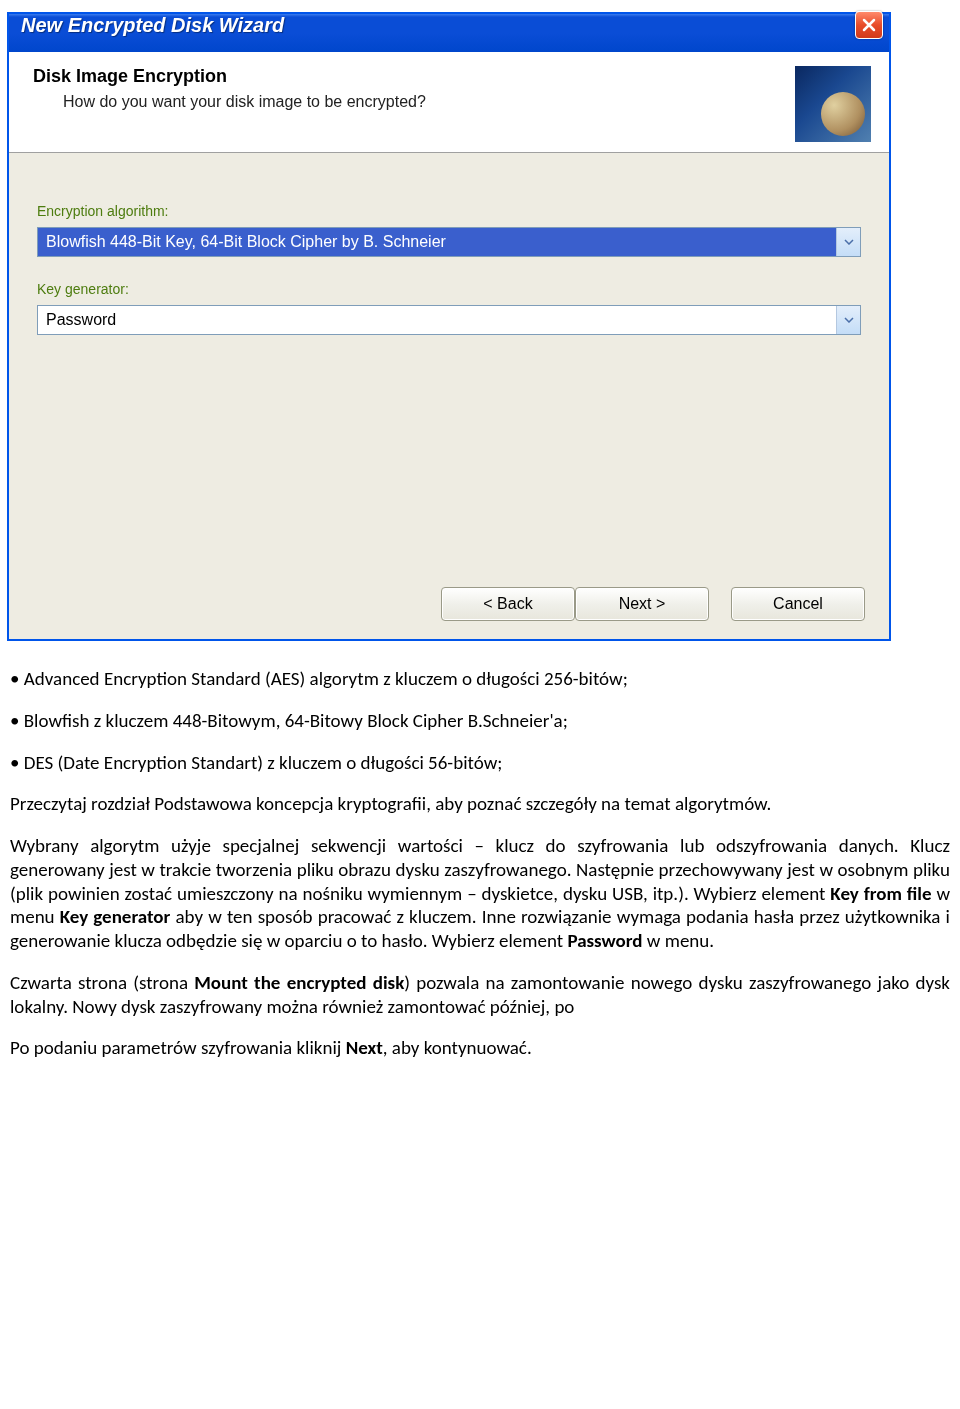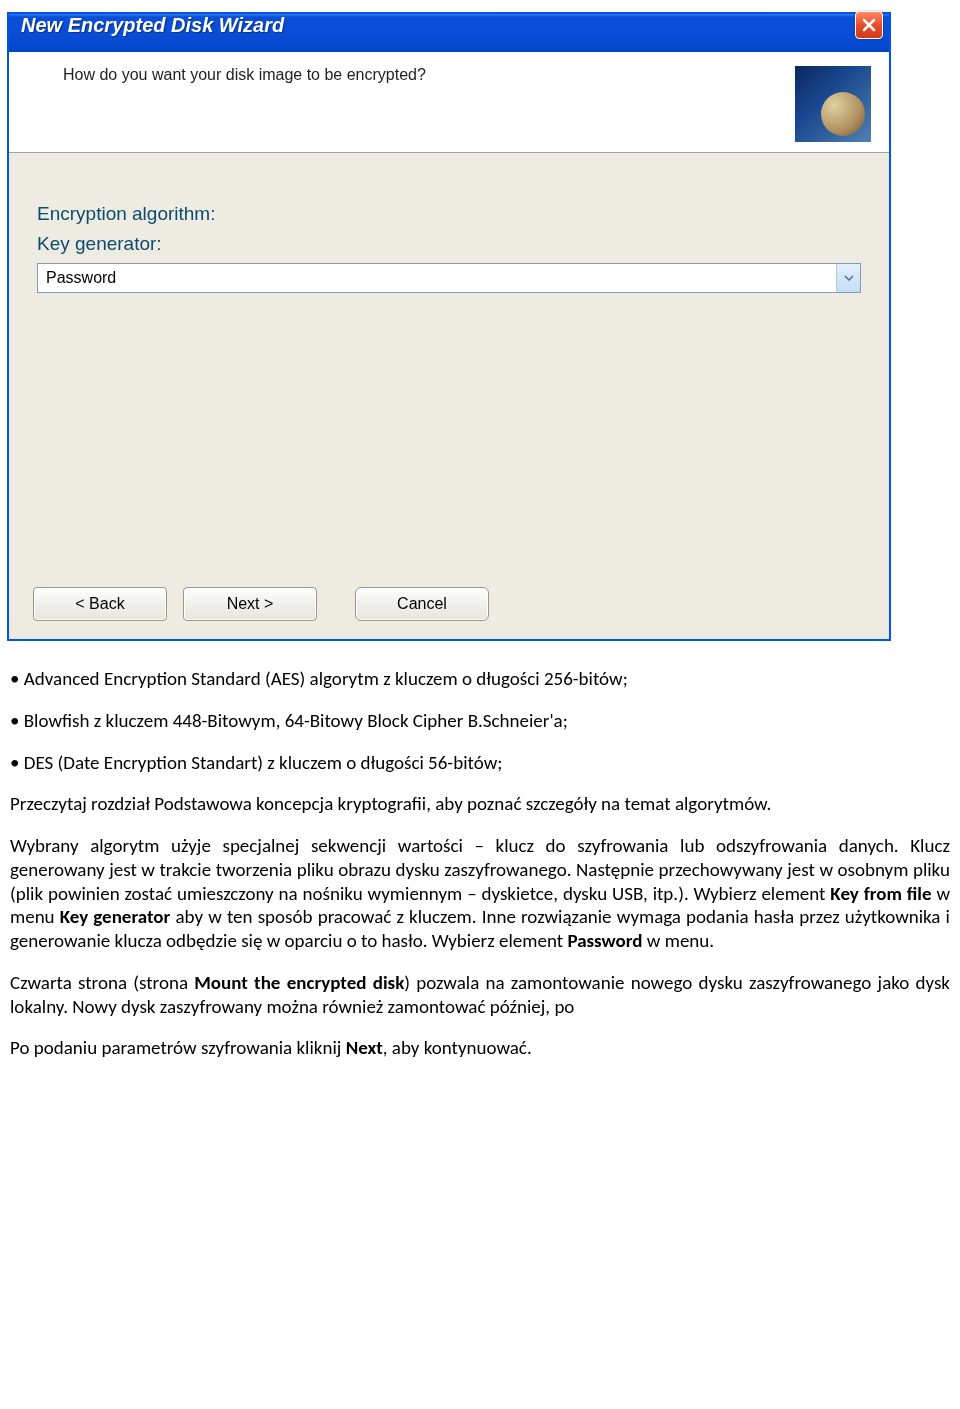--- a/index.html
+++ b/index.html
@@ -75,22 +75,22 @@
       width:44px; height:44px;
       border-radius:50%;
       background: radial-gradient(circle at 30% 30%, #e0d0a0 0%, #b09060 60%, #705030 100%);
     }
     .content-area {
       background: #eeece2;
       padding: 50px 28px 24px 28px;
       min-height: 420px;
     }
     .field-label {
-      font-size: 19px;
-      color: #0c4a6e;
+      font-size: 14px;
+      color: #4d7c0f;
       margin-bottom: 8px;
     }
     .dropdown {
       display: flex;
       border: 1px solid #7f9db9;
       background: #fff;
       height: 30px;
       margin-bottom: 24px;
     }
     .dropdown-selected {
@@ -116,36 +116,36 @@
       border-left: 1px solid #b4c8e0;
       display: flex;
       align-items: center;
       justify-content: center;
     }
     .dropdown-arrow svg { width: 10px; height: 6px; }
     .button-row {
       background: #eeece2;
       padding: 14px 24px 18px 24px;
       display: flex;
-      gap: 16px;
+      justify-content: flex-end;
     }
     .wizard-button {
       min-width: 134px;
       height: 34px;
       background: linear-gradient(to bottom, #ffffff 0%, #f0f0ea 50%, #e8e6dc 100%);
       border: 1px solid #9a9a88;
       border-radius: 4px;
       font-size: 16px;
       color: #000;
       display: flex;
       align-items: center;
       justify-content: center;
       box-shadow: 0 0 0 1px #fff inset;
     }
-    .wizard-button.cancel { margin-left: 22px; border-radius: 6px; }
+    .wizard-button.cancel { margin-left: 22px; }
     .doc-text {
       padding: 26px 10px 0 10px;
       font-family: Calibri, Arial, sans-serif;
       font-size: 19px;
       line-height: 1.25;
       color: #000;
       text-align: justify;
     }
     .doc-text p { margin-bottom: 18px; }
     .doc-text .intro { margin-bottom: 22px; }
@@ -162,27 +162,36 @@
     <span class="titlebar-title">New Encrypted Disk Wizard</span>
     <div class="close-btn">
       <svg viewBox="0 0 16 16">
         <path d="M3 3 L13 13 M13 3 L3 13" stroke="#fff" stroke-width="2.5" stroke-linecap="round"></path>
       </svg>
     </div>
   </div>
 
   <div class="header-area">
     <div class="header-text">
+      <div class="header-title">Disk Image Encryption</div>
       <div class="header-subtitle">How do you want your disk image to be encrypted?</div>
     </div>
     <div class="wizard-icon"></div>
   </div>
 
   <div class="content-area">
     <div class="field-label">Encryption algorithm:</div>
+    <div class="dropdown">
+      <div class="dropdown-selected">Blowfish 448-Bit Key, 64-Bit Block Cipher by B. Schneier</div>
+      <div class="dropdown-arrow">
+        <svg viewBox="0 0 10 6">
+            <path d="M1 1 L5 5 L9 1" fill="none" stroke="#4b6fa9" stroke-width="1.5"></path>
+          </svg>
+      </div>
+    </div>
 
     <div class="field-label">Key generator:</div>
     <div class="dropdown">
       <div class="dropdown-text">Password</div>
       <div class="dropdown-arrow">
         <svg viewBox="0 0 10 6">
             <path d="M1 1 L5 5 L9 1" fill="none" stroke="#4b6fa9" stroke-width="1.5"></path>
           </svg>
       </div>
     </div>

